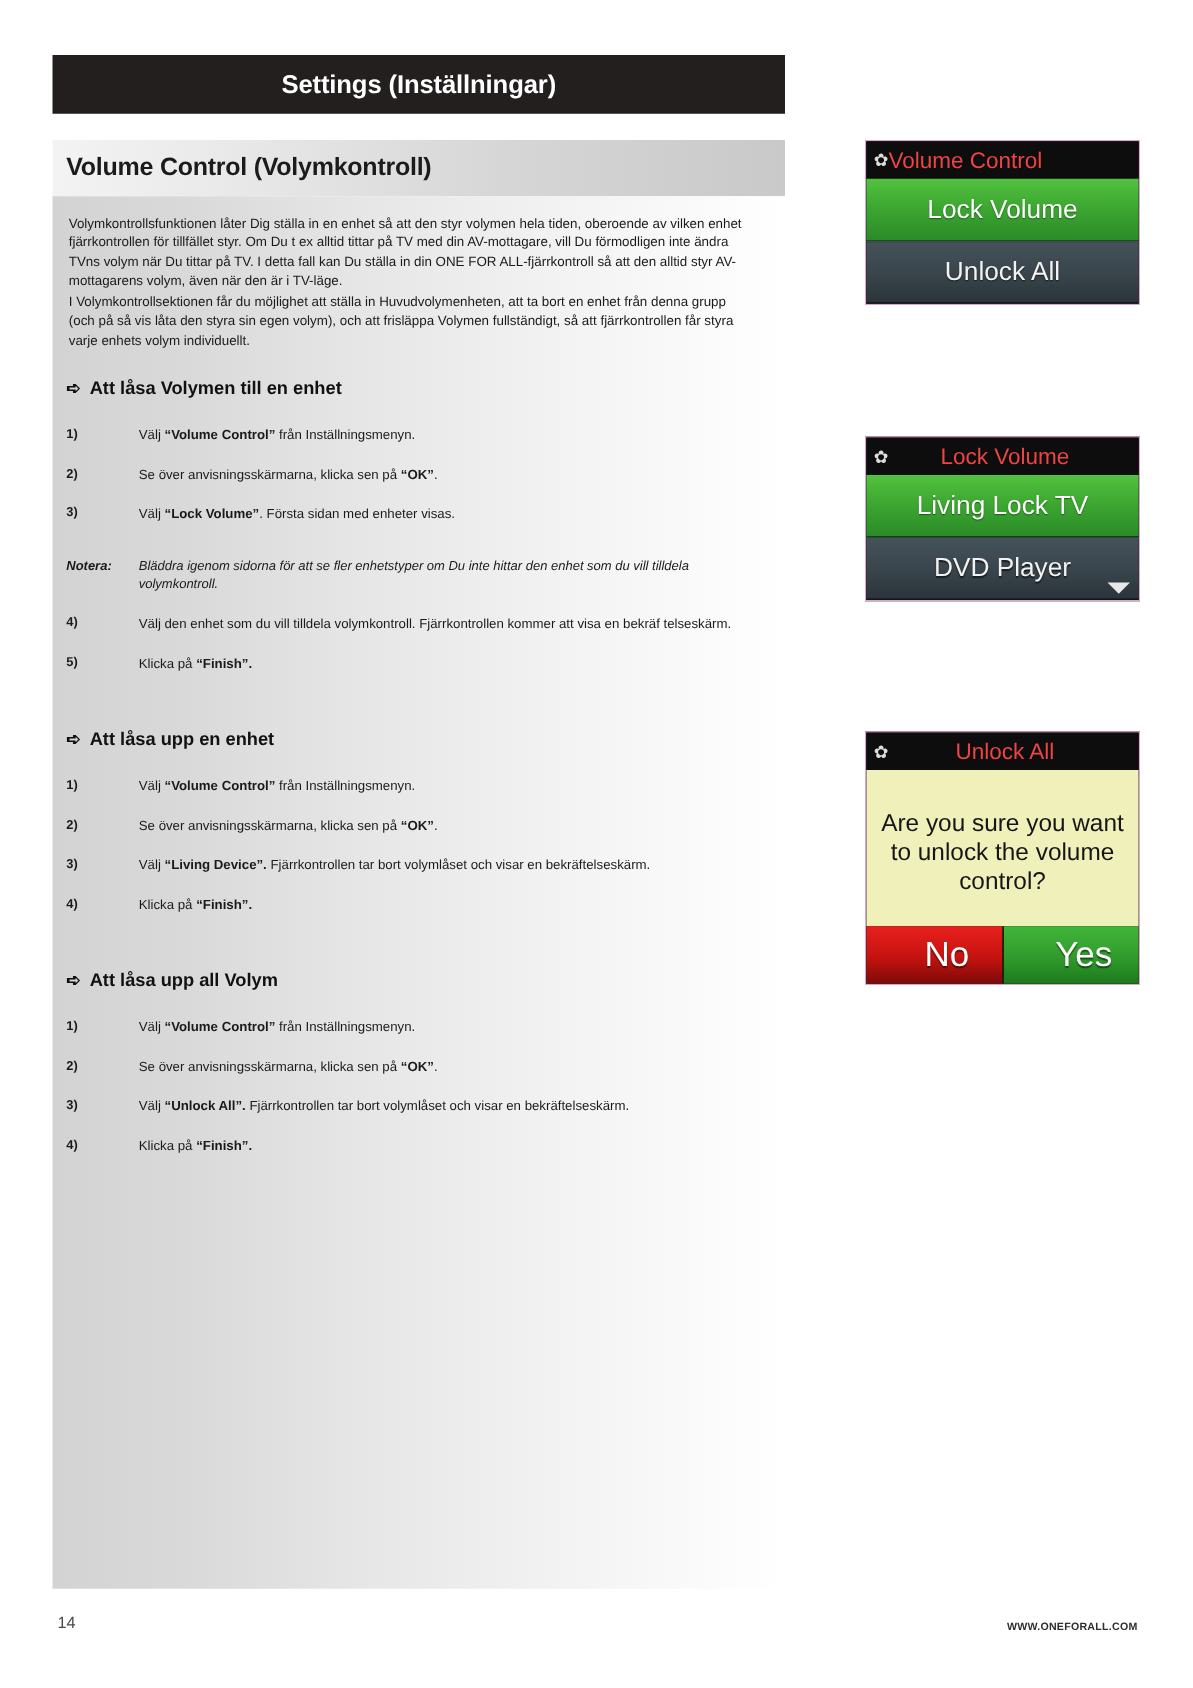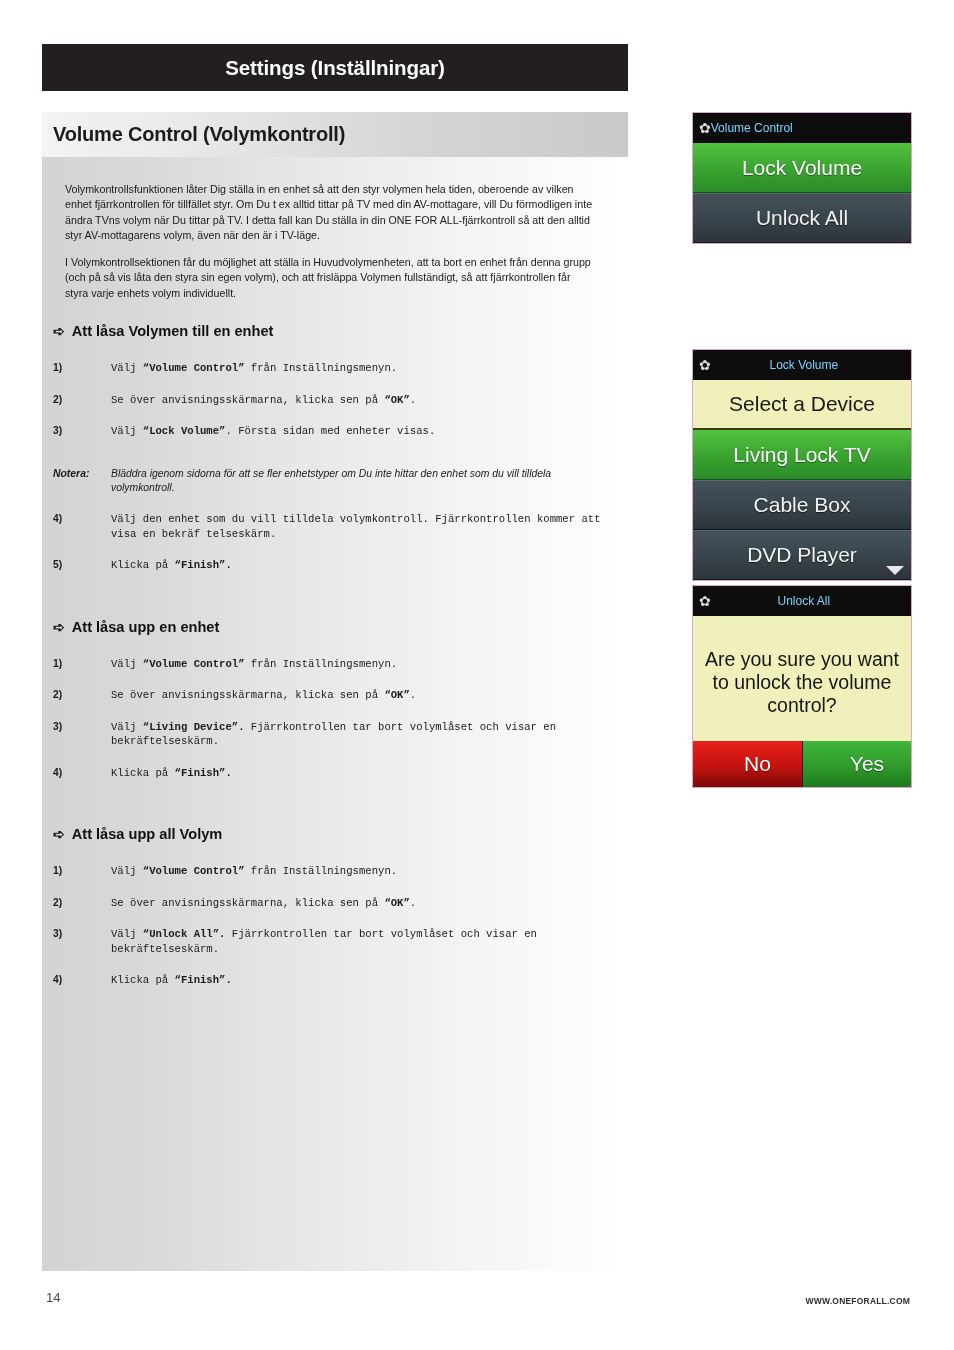--- a/index.html
+++ b/index.html
@@ -65,21 +65,21 @@
     padding: 0;
     box-sizing: border-box;
   }
 
   .intro {
     padding: 13px 22px 0 11px;
     font-size: 10.7px;
     line-height: 15.3px;
     color: #1a1a1a;
   }
-  .intro p { margin: 12px; }
+  .intro p { margin: 2px; }
   .intro p + p { margin-top: 0px; }
 
   
   .proc {
     padding: 0 16px 0 11px;
   }
   .proc-title {
     font-size: 14.6px;
     font-weight: bold;
     color: #111111;
@@ -97,21 +97,21 @@
     font-size: 10.6px;
     color: #1a1a1a;
     line-height: 14.5px;
   }
   .step-num {
     width: 58px;
     flex: 0 0 58px;
     font-weight: bold;
     font-size: 10.3px;
   }
-  .step-text { flex: 1 1 auto; font-family: Liberation Mono, monospace; }
+  .step-text { flex: 1 1 auto; }
   .step-text b { font-weight: bold; }
 
   .note {
     display: flex;
     font-size: 10.4px;
     line-height: 14.3px;
     color: #1a1a1a;
     font-style: italic;
   }
   .note-label {
@@ -143,22 +143,22 @@
   .scr-header .gear {
     margin-left: 6px;
     font-size: 14px;
     color: #dddddd;
     line-height: 1;
   }
   .scr-header .hdr-label {
     flex: 1 1 auto;
     text-align: center;
     padding-right: 14px;
-    color: #7dd3fc;
-    font-size: 12px;
+    color: #ef4444;
+    font-size: 18px;
   }
   .scr-header.tight .hdr-label {
     text-align: left;
     padding-right: 0;
     padding-left: 0;
   }
 
   .row {
     height: 50px;
     display: flex;
@@ -209,21 +209,21 @@
     align-items: center;
     justify-content: center;
   }
   .confirm-buttons { display: flex; }
   .btn-half {
     width: 50%;
     height: 46px;
     display: flex;
     align-items: center;
     justify-content: center;
-    font-size: 21px;
+    font-size: 28px;
     color: #ffffff;
     text-shadow: 0 1px 1px rgba(0,0,0,0.5);
     box-sizing: border-box;
     padding-left: 20px;
   }
   .btn-no {
     background: linear-gradient(to bottom, #e8201d 0%, #c4130f 55%, #7d0907 100%);
   }
   .btn-yes {
     background: linear-gradient(to bottom, #41b53a 0%, #2f9b2b 55%, #1d7a1e 100%);
@@ -356,28 +356,22 @@
   <div class="row row-dark">
     <span>Unlock All</span>
   </div>
 </div>
 
 <div class="screen" id="screen2" style="left:692px; top:349px;">
   <div class="scr-header">
     <span class="gear">✿</span>
     <span class="hdr-label">Lock Volume</span>
   </div>
-  <div class="row row-yellow">
-    <span>Select a Device</span>
-  </div>
   <div class="row row-green">
     <span>Living Lock TV</span>
-  </div>
-  <div class="row row-dark">
-    <span>Cable Box</span>
   </div>
   <div class="row row-dark">
     <span>DVD Player</span>
     <span class="chevron"></span>
   </div>
 </div>
 
 <div class="screen" id="screen3" style="left:692px; top:585px;">
   <div class="scr-header">
     <span class="gear">✿</span>

